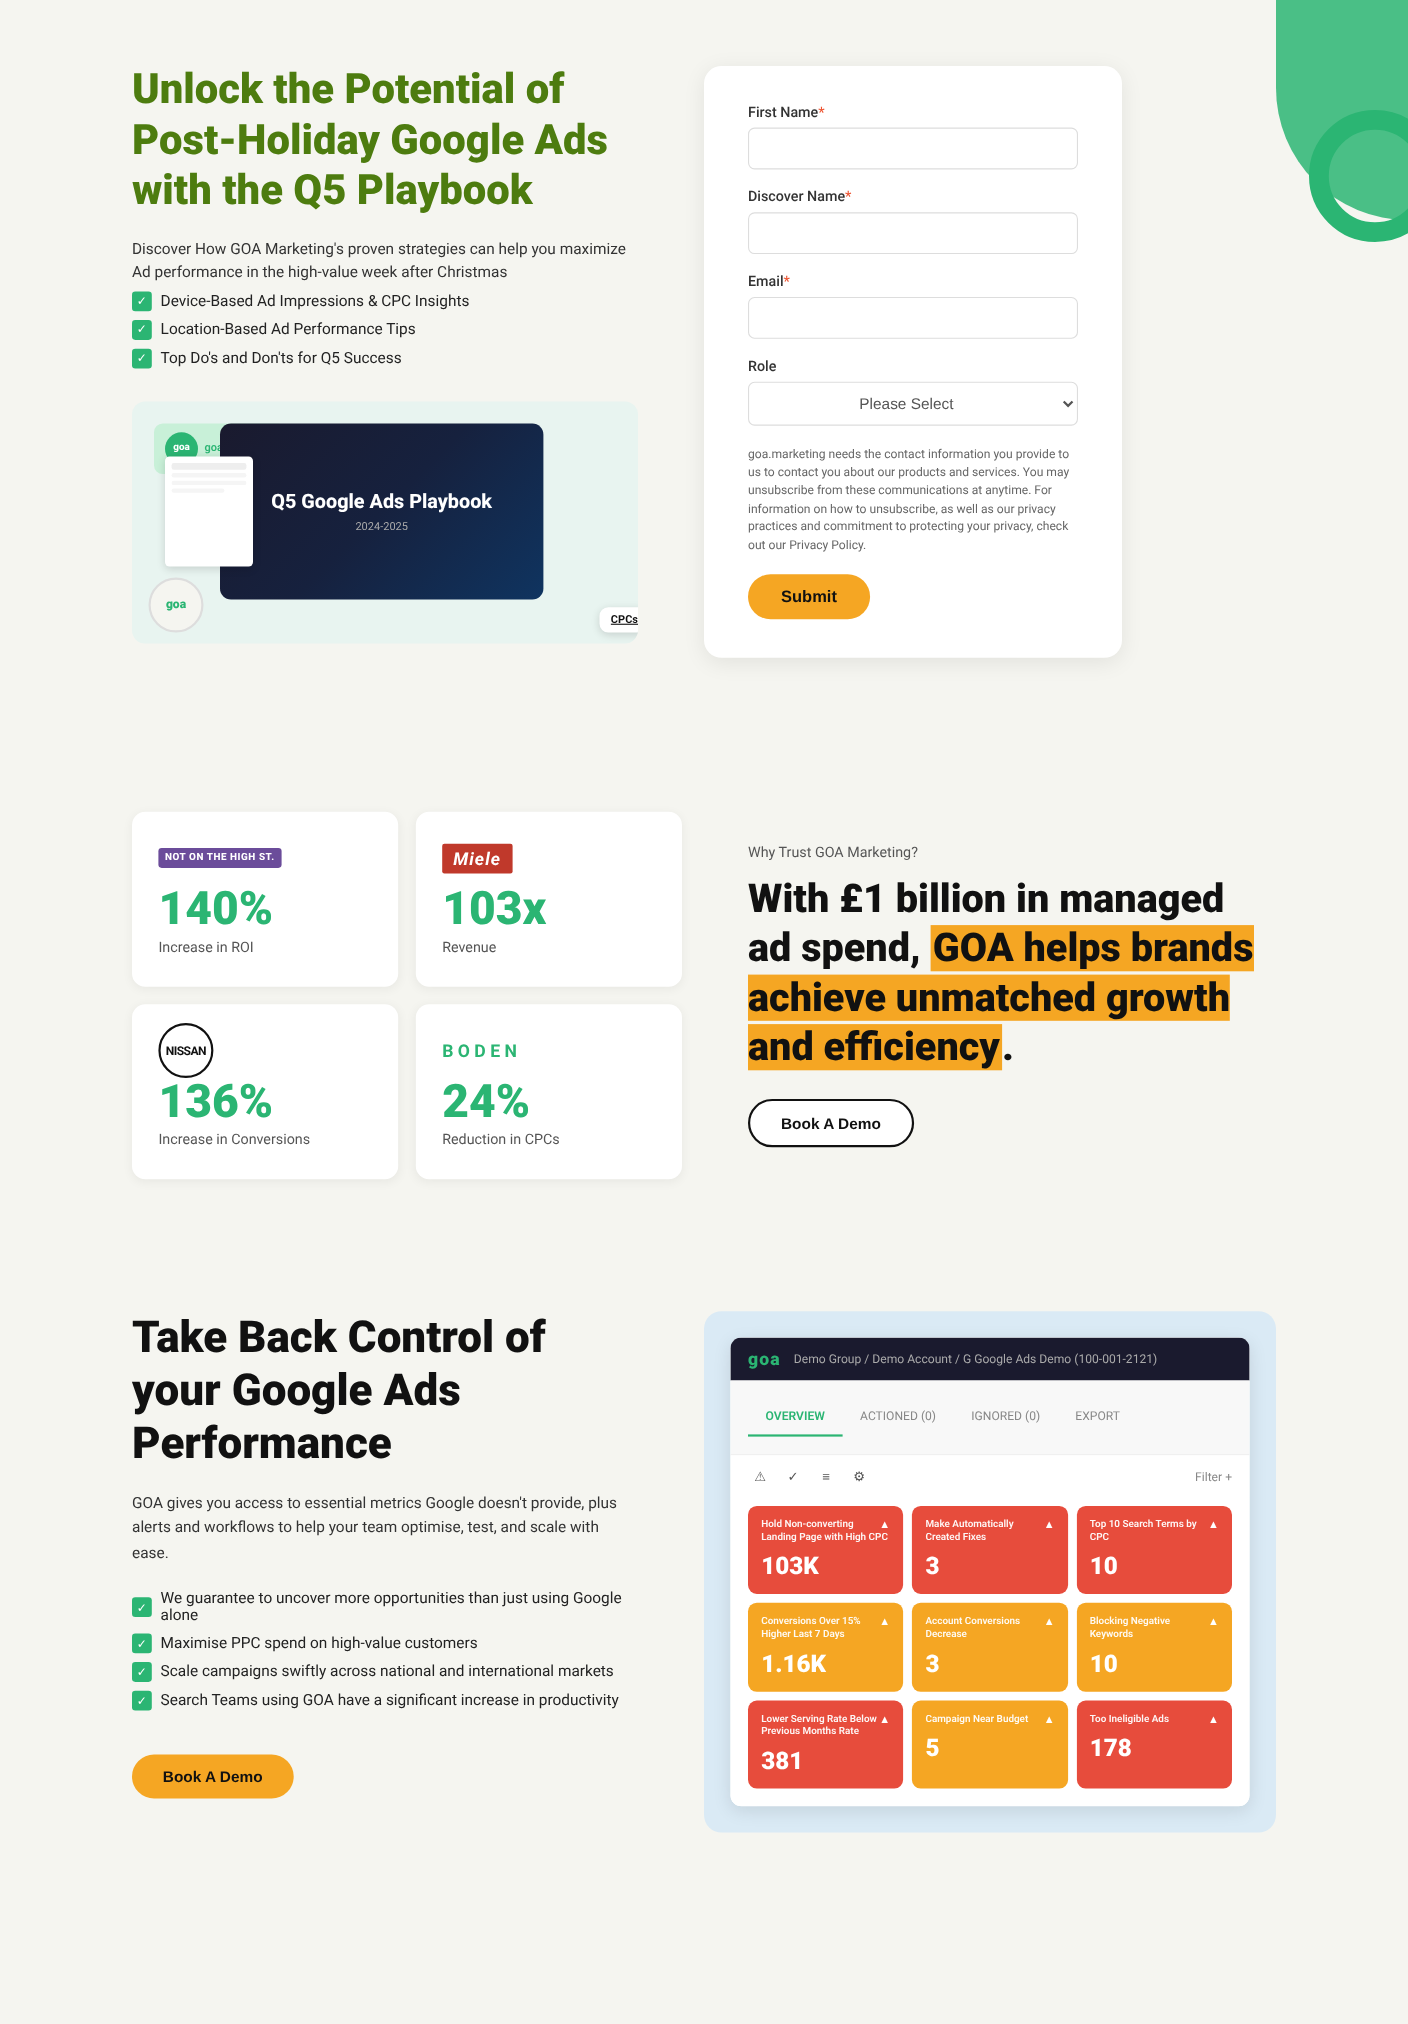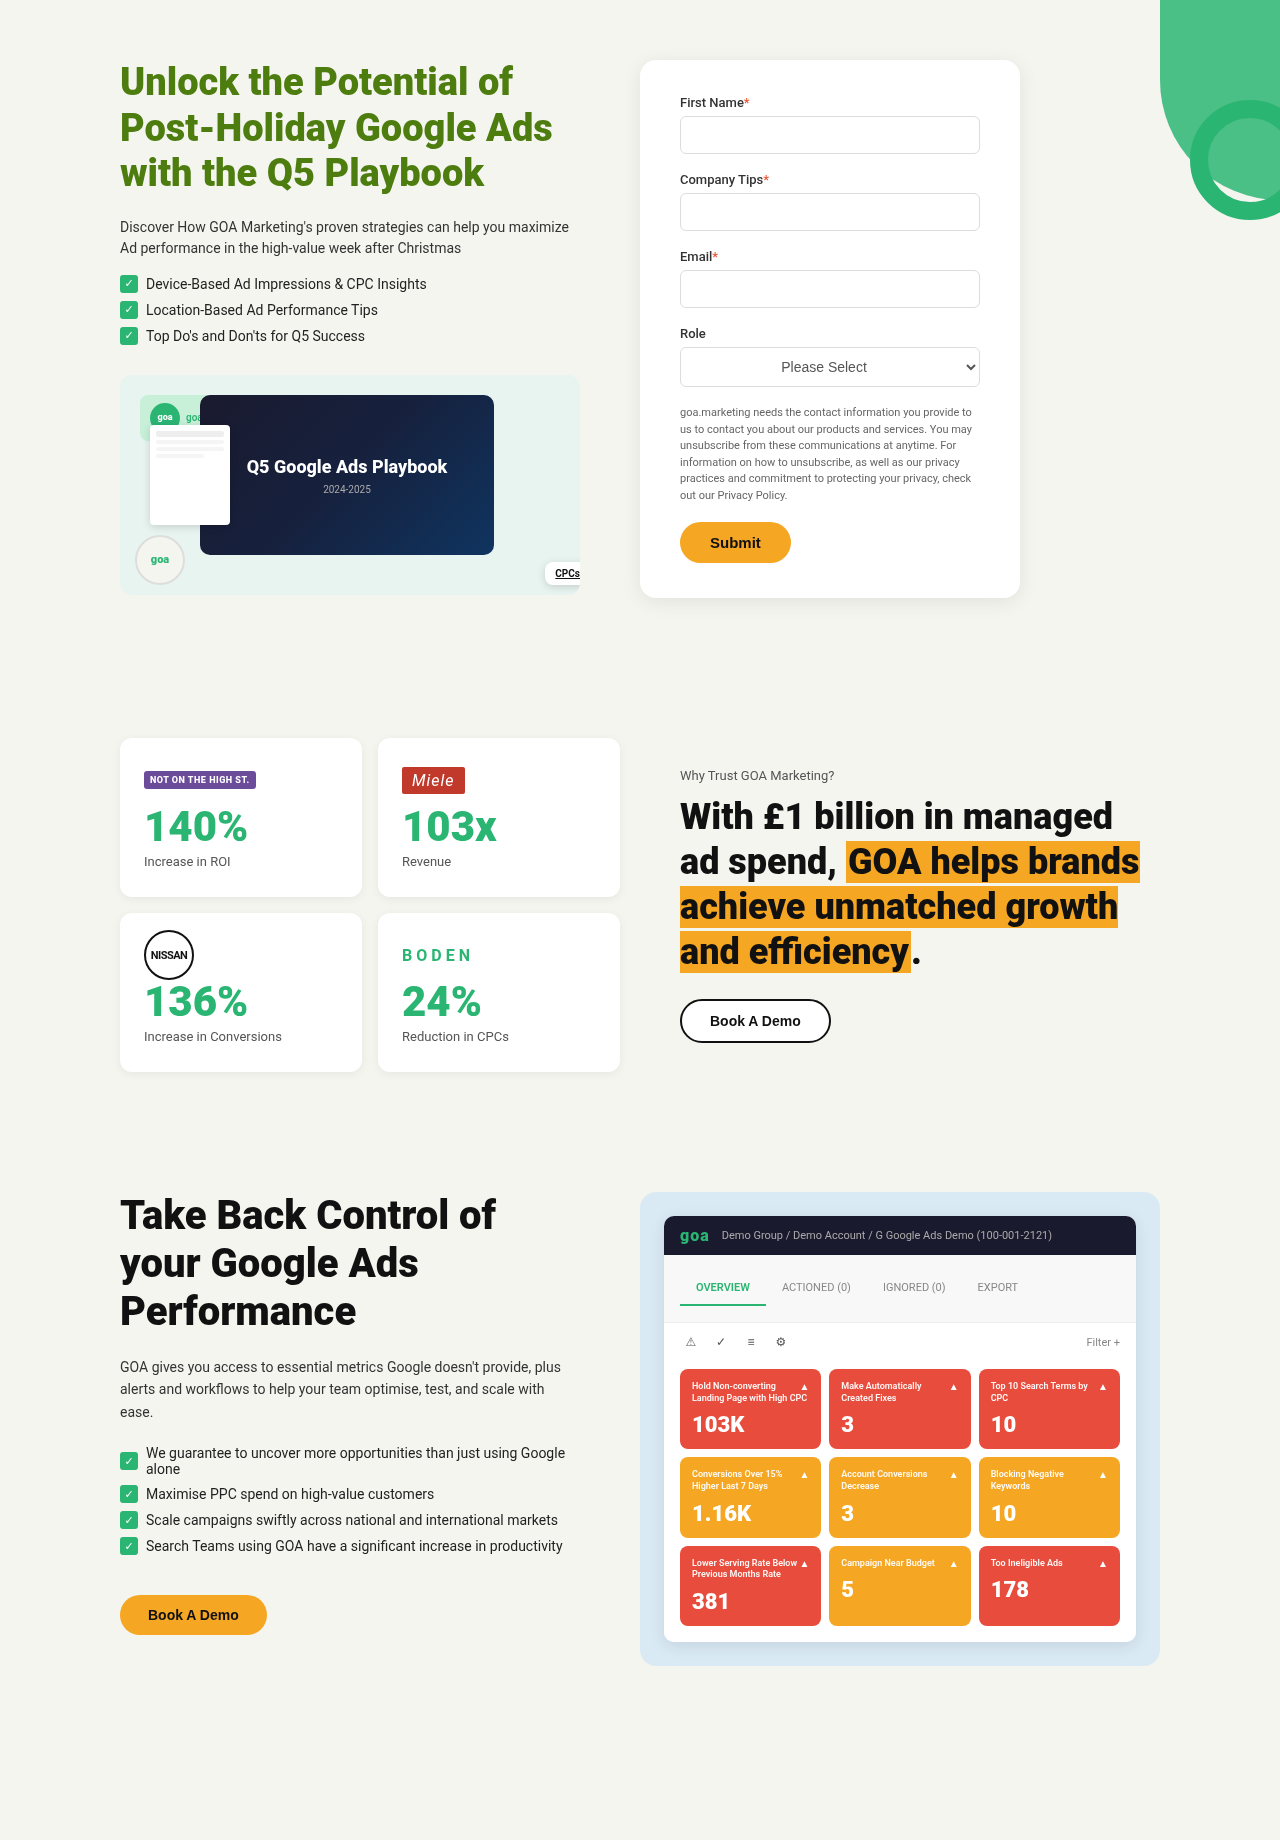--- a/index.html
+++ b/index.html
@@ -29,21 +29,21 @@
       font-size: 38px;
       font-weight: 900;
       line-height: 1.2;
       color: #4d7c0f;
       margin-bottom: 20px;
     }
     .section1-left .subtitle {
       font-size: 14px;
       color: #333;
       line-height: 1.5;
-      margin-bottom: 16px;
+      margin-bottom: 6px;
     }
     .checklist {
       list-style: none;
       margin-bottom: 30px;
     }
     .checklist li {
       font-size: 14px;
       color: #222;
       margin-bottom: 8px;
       display: flex;
@@ -222,21 +222,21 @@
       padding: 4px 6px;
       border-radius: 3px;
       line-height: 1.2;
       text-transform: uppercase;
       letter-spacing: 0.5px;
     }
     .brand-miele {
       background: #c0392b;
       color: white;
       font-size: 16px;
-      font-weight: 400;
+      font-weight: 700;
       padding: 4px 10px;
       border-radius: 2px;
       font-style: italic;
       letter-spacing: 1px;
     }
     .brand-nissan {
       font-size: 14px;
       font-weight: 700;
       color: #111;
       border: 2px solid #111;
@@ -496,21 +496,21 @@
   <div class="section1-right">
     <div class="form-card">
       <div class="form-group">
         <label>
           <span>First Name</span><span class="required">*</span>
         </label>
         <input type="text" class="form-input" style="">
       </div>
       <div class="form-group">
         <label>
-          <span>Company Tips</span><span class="required">*</span>
+          <span>Discover Name</span><span class="required">*</span>
         </label>
         <input type="text" class="form-input" style="">
       </div>
       <div class="form-group">
         <label>
           <span>Email</span><span class="required">*</span>
         </label>
         <input type="email" class="form-input" style="">
       </div>
       <div class="form-group">

